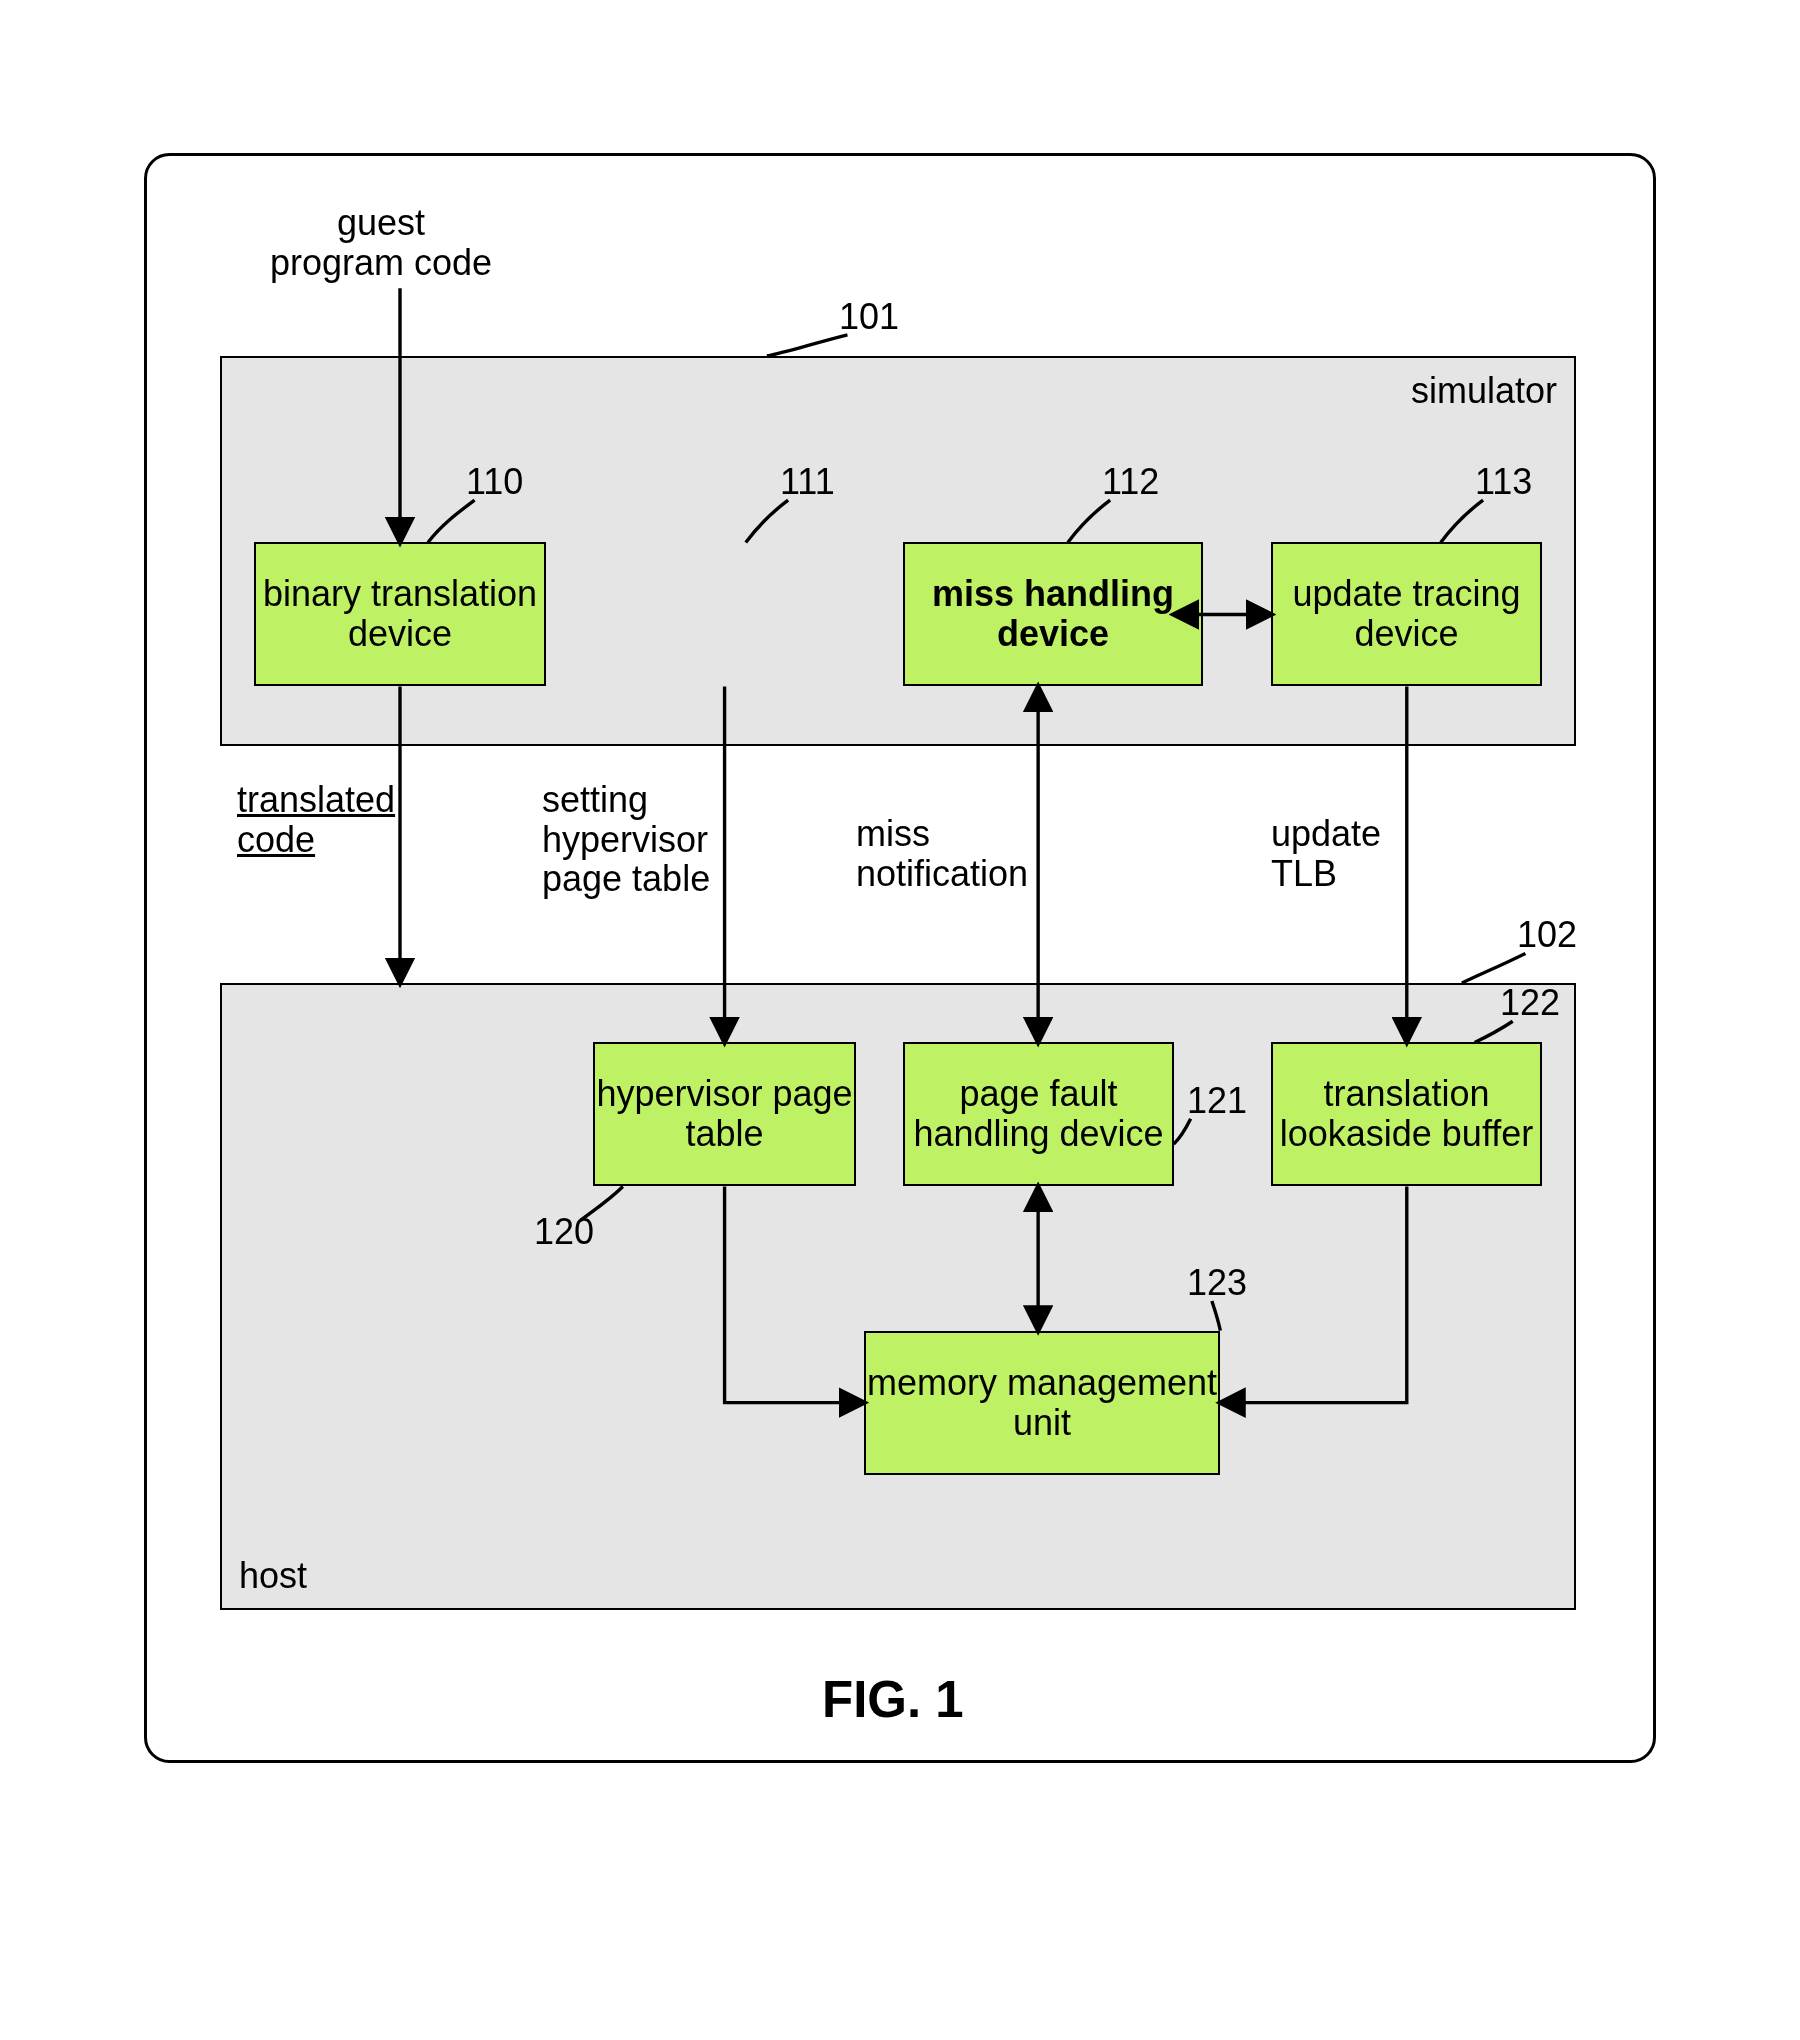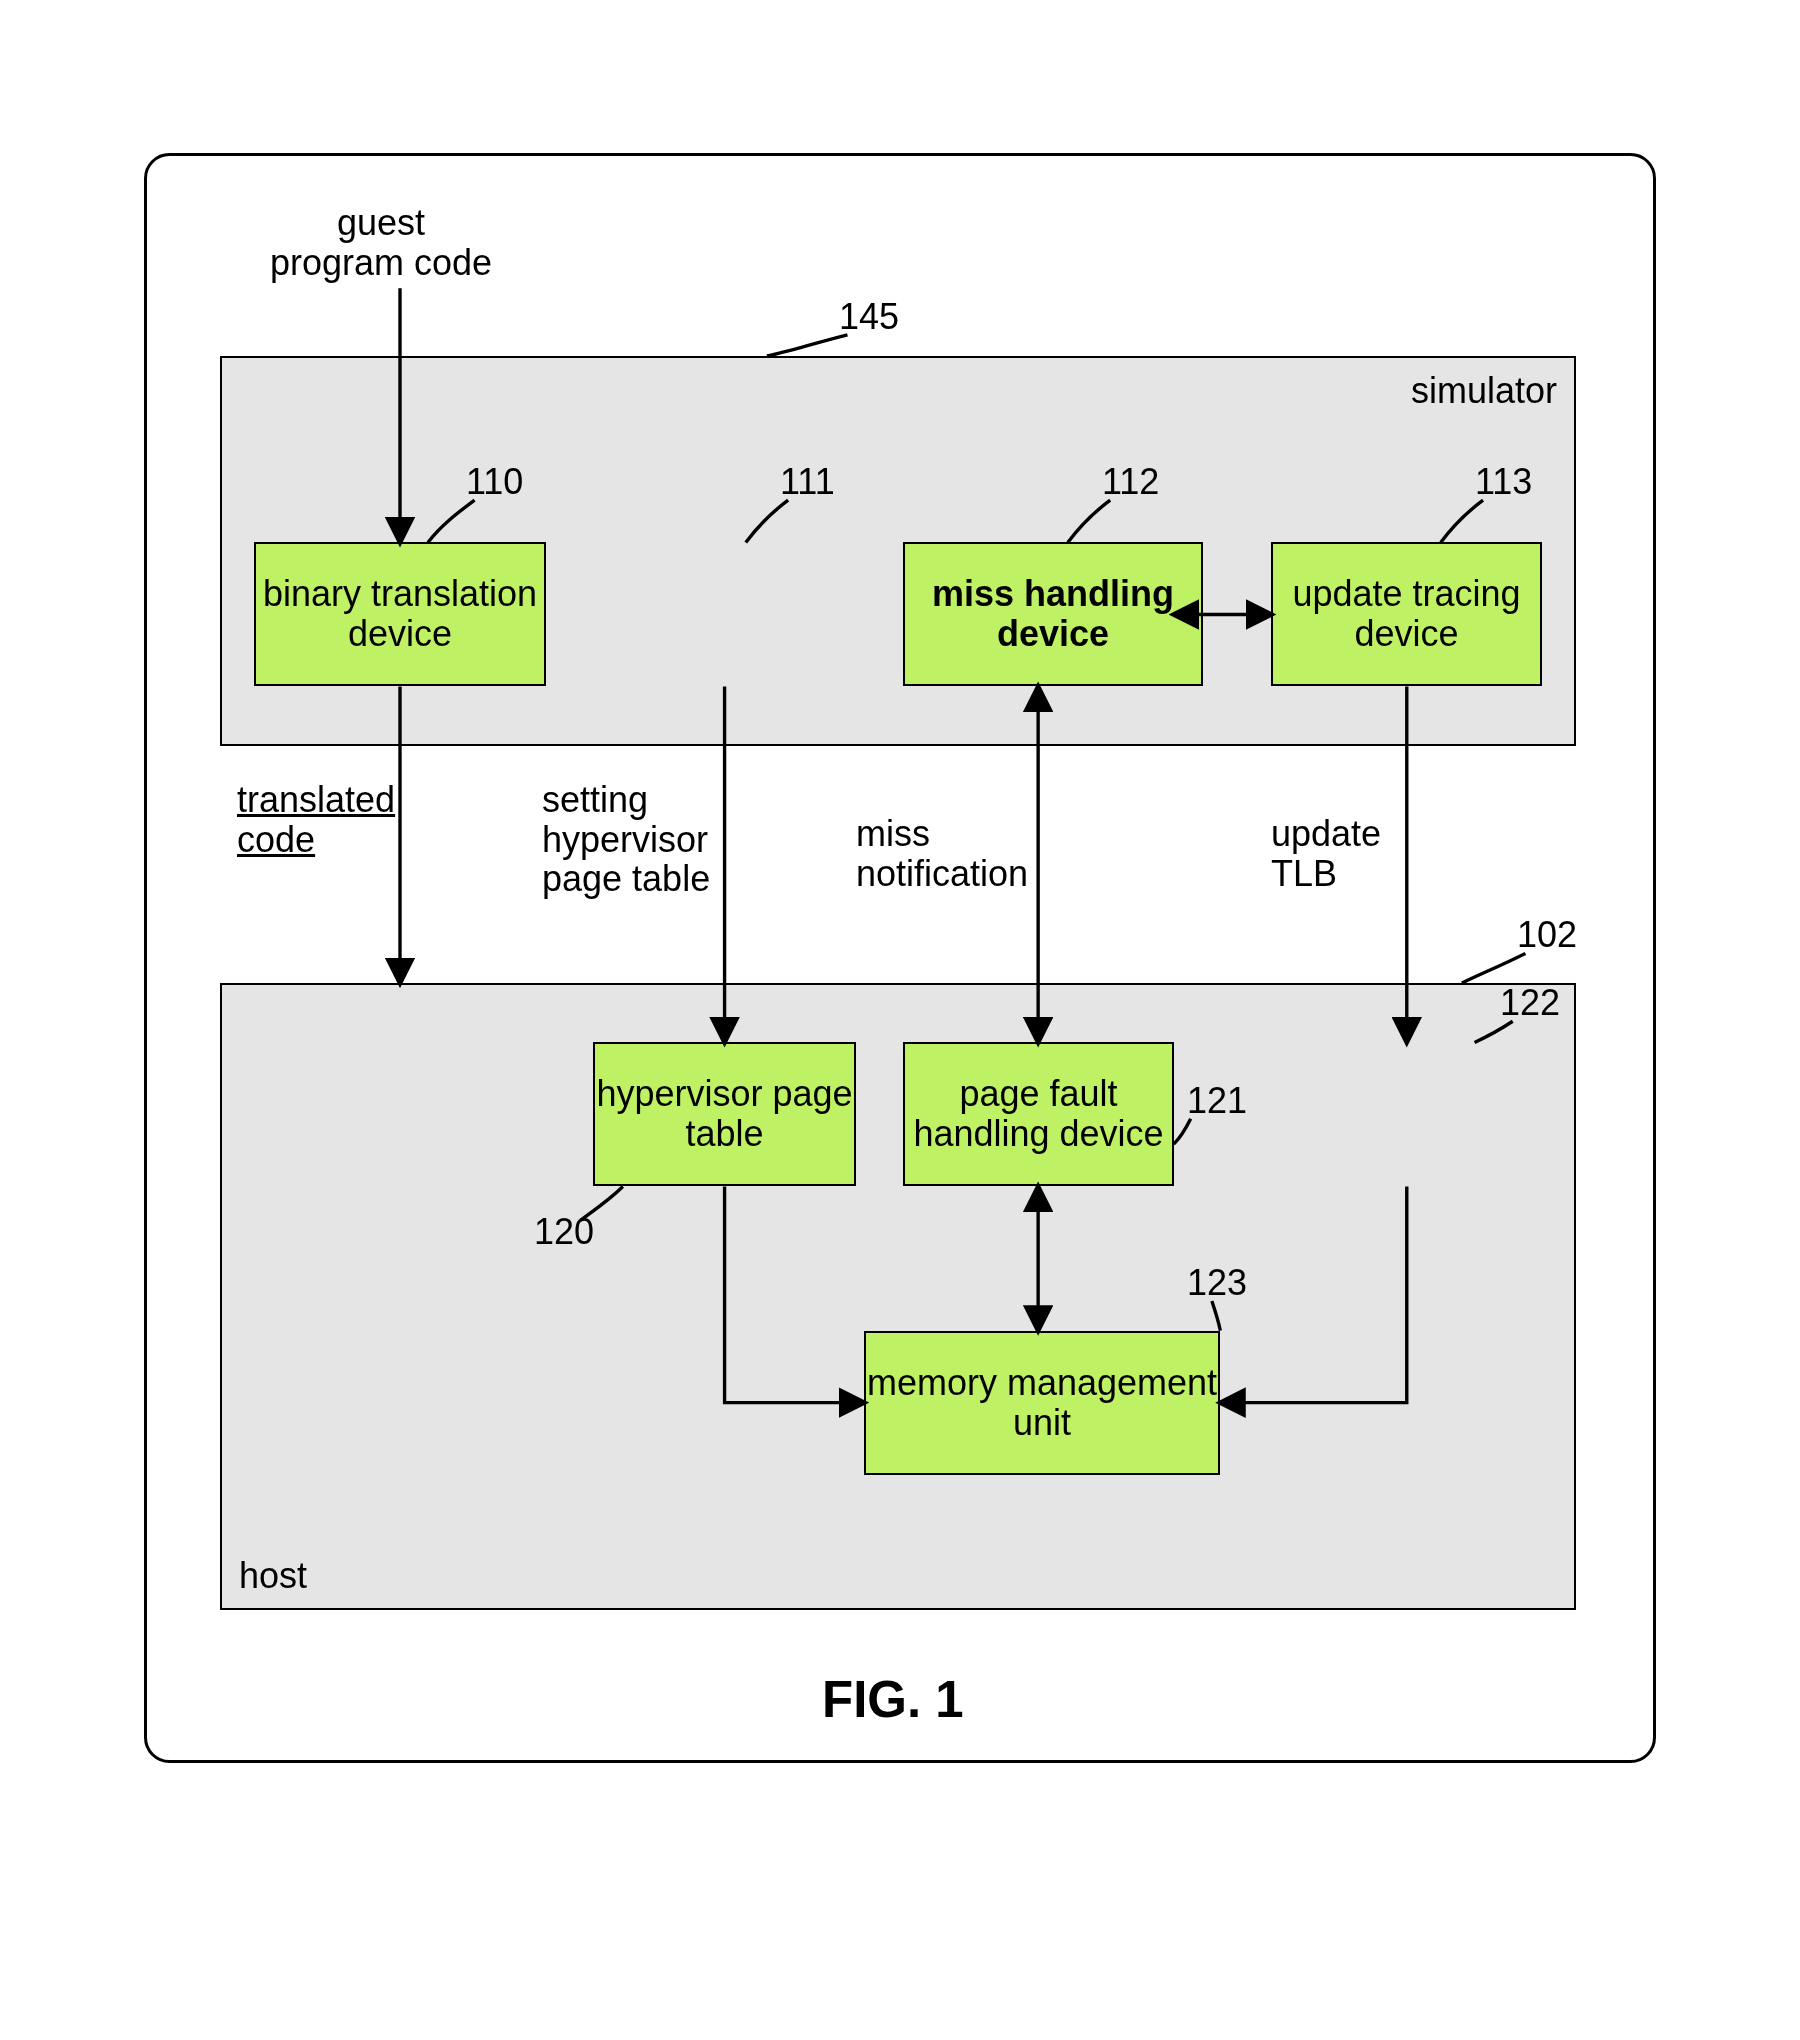--- a/index.html
+++ b/index.html
@@ -71,21 +71,21 @@
 
   <div class="outer"></div>
 
   <div class="label center" style="left:254px; top:203px; width:254px;">guest
 program code</div>
 
   <div class="container" style="left:220px; top:356px; width:1356px; height:390px;">
     <div class="label" style="right:17px; top:12.7px;">simulator</div>
   </div>
 
-  <div class="label" style="left:839px; top:297px;">145</div>
+  <div class="label" style="left:839px; top:297px;">101</div>
 
   <div class="box" style="left:254px; top:542px; width:292px; height:144px;">
       <span>binary translation
 device</span>
     </div>
   <div class="label" style="left:466px; top:462px;">110</div>
 
   <div class="label" style="left:780px; top:462px;">111</div>
 
   <div class="box" style="left:903px; top:542px; width:300px; height:144px;font-weight:bold;">
@@ -111,20 +111,24 @@
 page table</span>
     </div>
   <div class="label" style="left:534px; top:1212px;">120</div>
 
   <div class="box" style="left:903px; top:1042px; width:271px; height:144px;">
       <span>page fault
 handling device</span>
     </div>
   <div class="label" style="left:1187px; top:1081px;">121</div>
 
+  <div class="box" style="left:1271px; top:1042px; width:271px; height:144px;">
+      <span>translation
+lookaside buffer</span>
+    </div>
   <div class="label" style="left:1500px; top:983px;">122</div>
 
   <div class="box" style="left:864px; top:1331px; width:356px; height:144px;">
       <span>memory
 management unit</span>
     </div>
   <div class="label" style="left:1187px; top:1263px;">123</div>
 
   <div class="label" style="left:237px; top:780px;text-decoration:underline;">translated
 code</div>

